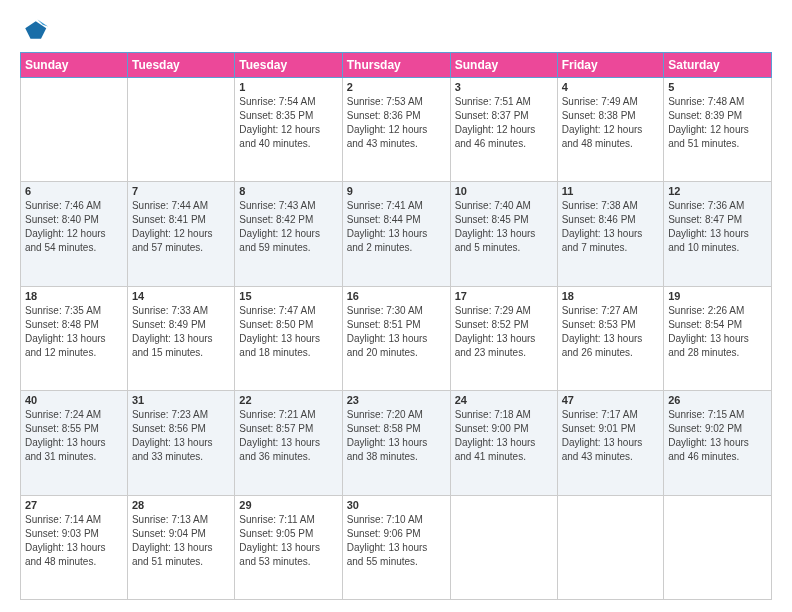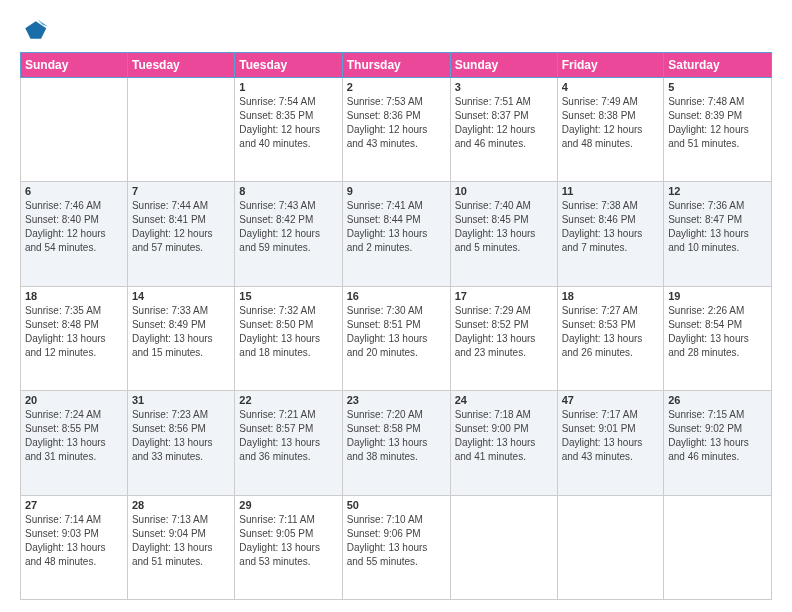--- a/index.html
+++ b/index.html
@@ -225,21 +225,21 @@
 Daylight: 13 hours and 12 minutes.</div>
           </td>
           <td>
             <span class="day-num">14</span>
             <div class="day-info">Sunrise: 7:33 AM
 Sunset: 8:49 PM
 Daylight: 13 hours and 15 minutes.</div>
           </td>
           <td>
             <span class="day-num">15</span>
-            <div class="day-info">Sunrise: 7:32 AM
+            <div class="day-info">Sunrise: 7:47 AM
 Sunset: 8:50 PM
 Daylight: 13 hours and 18 minutes.</div>
           </td>
           <td>
             <span class="day-num">16</span>
             <div class="day-info">Sunrise: 7:30 AM
 Sunset: 8:51 PM
 Daylight: 13 hours and 20 minutes.</div>
           </td>
           <td>
@@ -256,21 +256,21 @@
           </td>
           <td>
             <span class="day-num">19</span>
             <div class="day-info">Sunrise: 2:26 AM
 Sunset: 8:54 PM
 Daylight: 13 hours and 28 minutes.</div>
           </td>
         </tr>
         <tr>
           <td>
-            <span class="day-num">20</span>
+            <span class="day-num">40</span>
             <div class="day-info">Sunrise: 7:24 AM
 Sunset: 8:55 PM
 Daylight: 13 hours and 31 minutes.</div>
           </td>
           <td>
             <span class="day-num">31</span>
             <div class="day-info">Sunrise: 7:23 AM
 Sunset: 8:56 PM
 Daylight: 13 hours and 33 minutes.</div>
           </td>
@@ -318,21 +318,21 @@
 Sunset: 9:04 PM
 Daylight: 13 hours and 51 minutes.</div>
           </td>
           <td>
             <span class="day-num">29</span>
             <div class="day-info">Sunrise: 7:11 AM
 Sunset: 9:05 PM
 Daylight: 13 hours and 53 minutes.</div>
           </td>
           <td>
-            <span class="day-num">50</span>
+            <span class="day-num">30</span>
             <div class="day-info">Sunrise: 7:10 AM
 Sunset: 9:06 PM
 Daylight: 13 hours and 55 minutes.</div>
           </td>
           <td class="empty"></td>
           <td class="empty"></td>
           <td class="empty"></td>
         </tr>
       </tbody>
   </table>

